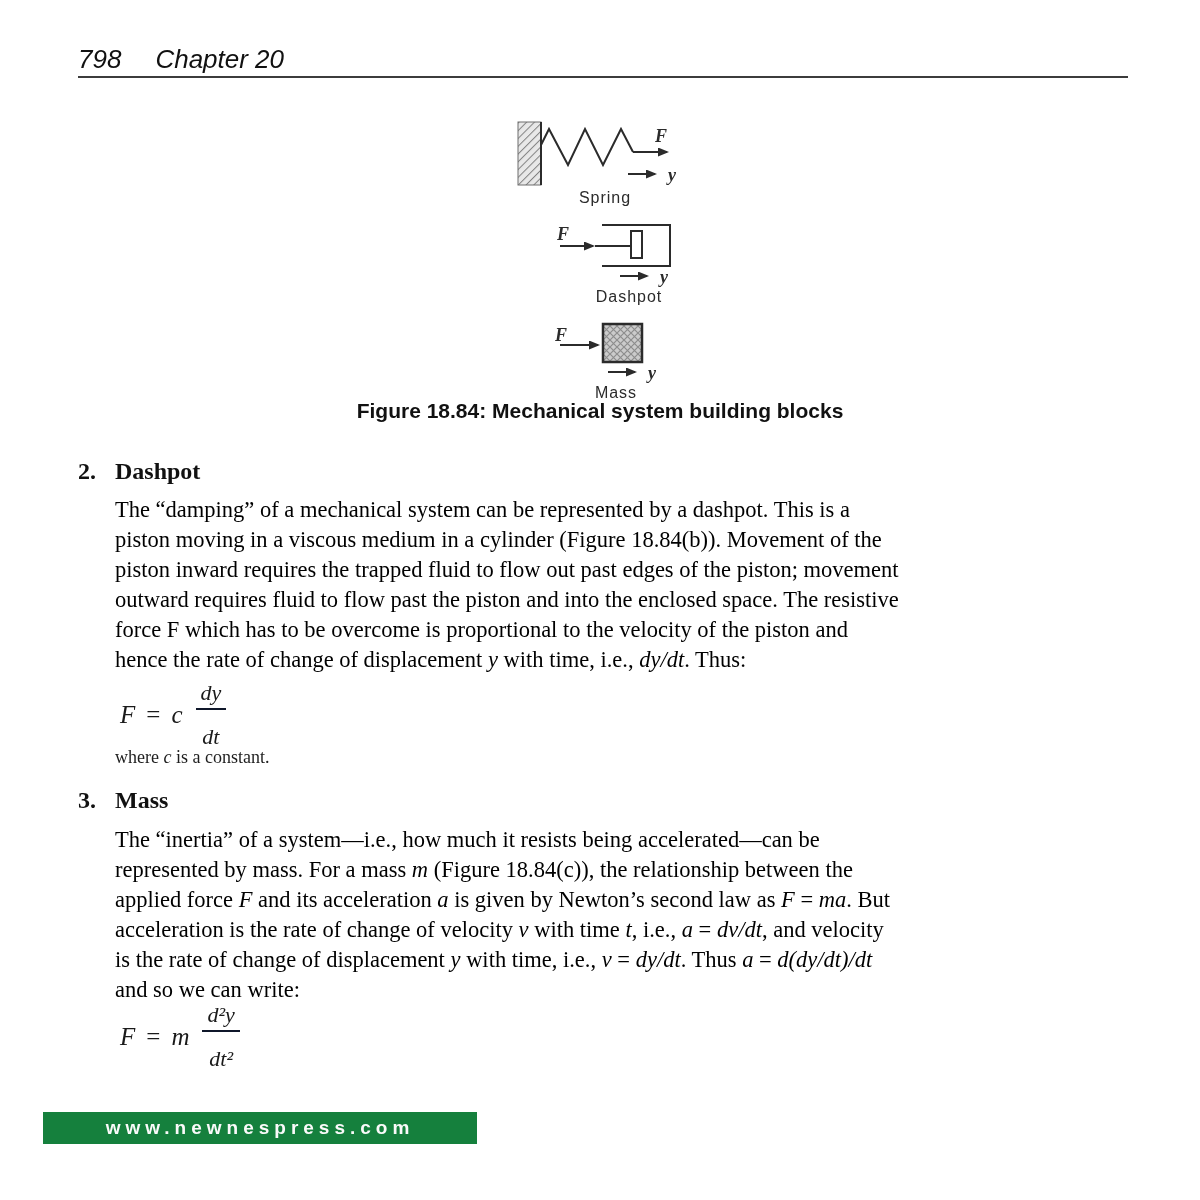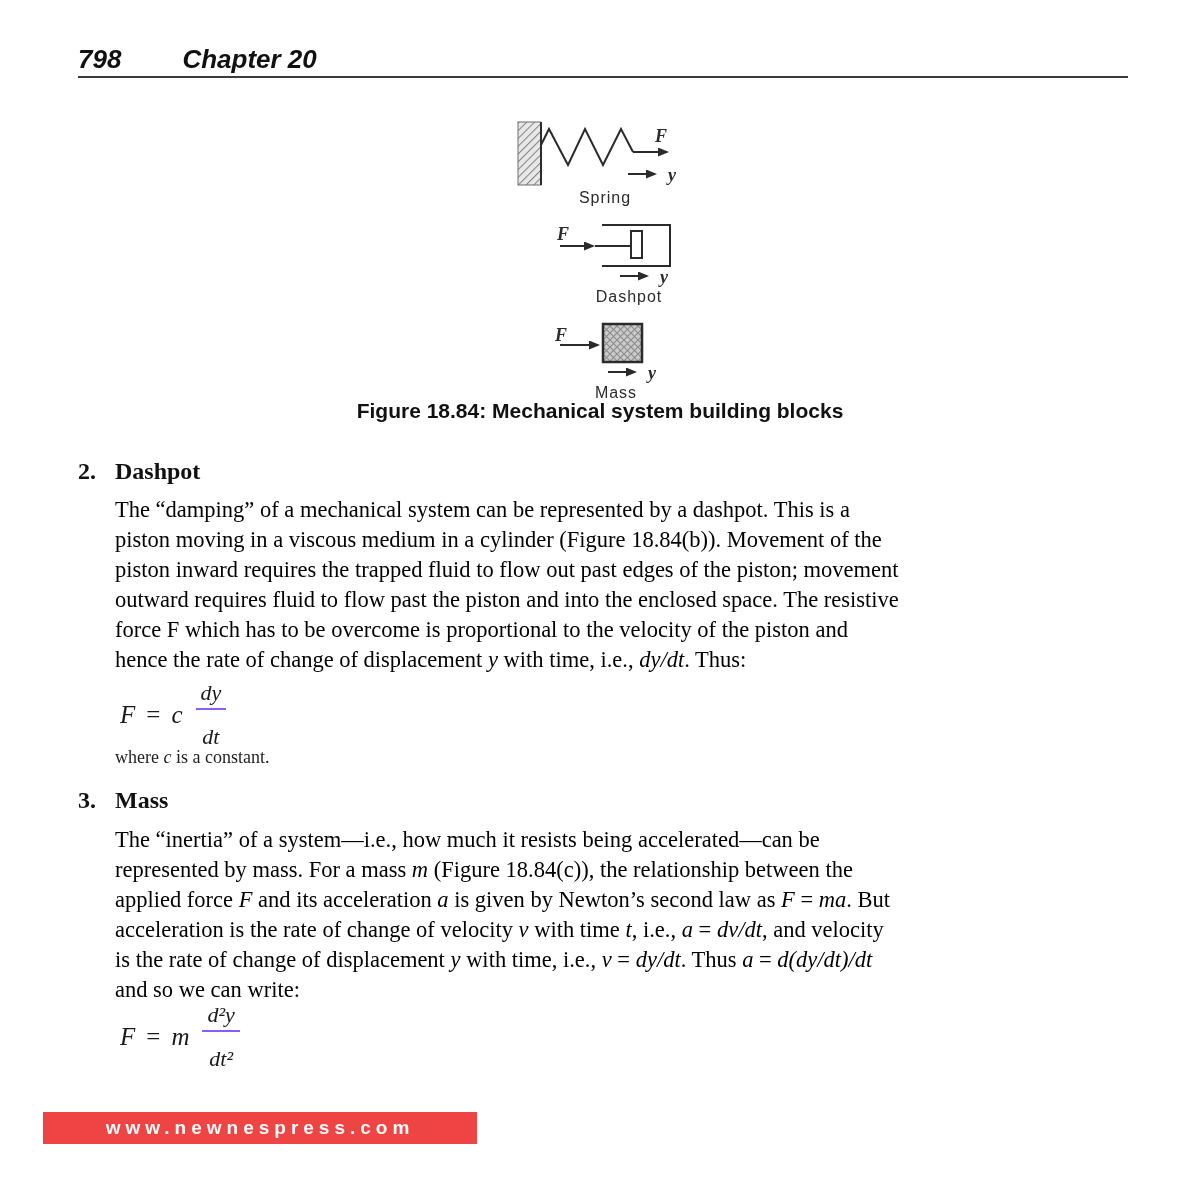--- a/index.html
+++ b/index.html
@@ -1,21 +1,21 @@
 <!DOCTYPE html>
 <html><head>
 <meta charset="utf-8">
 <style>
   html,body{margin:0;padding:0;background:#ffffff;}
   .page{position:relative;width:1200px;height:1200px;background:#fff;
         font-family:"Liberation Serif",serif;color:#1e1e1e;overflow:hidden;}
 
   
-  .header{position:absolute;left:78px;top:44px;display:flex;gap:61px;
-          font-family:"Liberation Sans",sans-serif;font-weight:bold;font-style:italic;
+  .header{position:absolute;left:78px;top:44px;display:flex;gap:34px;
+          font-family:"Liberation Sans",sans-serif;font-weight:normal;font-style:italic;
           font-size:26px;color:#111;}
   .rule{position:absolute;left:78px;top:76px;width:1050px;height:2px;background:#3c3c3c;}
 
   
   .diagram{position:absolute;}
   .diagram .stroke{stroke:#2b2b2b;stroke-width:2;fill:none;}
   .diagram text{fill:#2b2b2b;}
   .dlabel{font:16px "Liberation Sans",sans-serif;letter-spacing:1px;}
   .vlabel{font:italic 18px "Liberation Serif",serif;font-weight:bold;}
   .caption{position:absolute;left:0;top:399px;width:1200px;text-align:center;
@@ -27,21 +27,21 @@
   .para{position:absolute;left:115px;width:1050px;font-size:22.5px;line-height:30px;
         white-space:pre-line;color:#000000;}
   .note{position:absolute;left:115px;font-size:18px;}
 
   
   .equation{position:absolute;left:120px;display:flex;align-items:center;gap:11px;
             font-style:italic;font-size:25px;color:#1a1a1a;}
   .eq-rel{font-style:normal;}
   .fraction{display:inline-flex;flex-direction:column;align-items:center;
             font-size:22px;line-height:1.12;margin-left:2px;}
-  .fraction .num{padding:0 5px 2px;border-bottom:2px solid #8b5cf6;}
+  .fraction .num{padding:0 5px 2px;border-bottom:2px solid #0f172a;}
   .fraction .den{padding-top:15px;}
 
   
   .footer{position:absolute;left:43px;top:1112px;width:434px;height:32px;
           display:flex;align-items:center;justify-content:center;
           font-family:"Liberation Sans",sans-serif;font-weight:bold;font-size:19px;
           letter-spacing:5px;}
 </style>
 </head>
 <body>
@@ -140,17 +140,17 @@
   <div class="equation" style="top:1003px">
     <span>F</span>
     <span class="eq-rel">=</span>
     <span>m</span>
     <span class="fraction">
       <span class="num">d²y</span>
       <span class="den">dt²</span>
     </span>
   </div>
 
-  <div class="footer" id="footer-box" style="background: #ef4444; color: rgb(250, 250, 250);">
+  <div class="footer" id="footer-box" style="background: #15803d; color: rgb(250, 250, 250);">
     <span>www.newnespress.com</span>
   </div>
 
 </div>
 
 </body></html>

